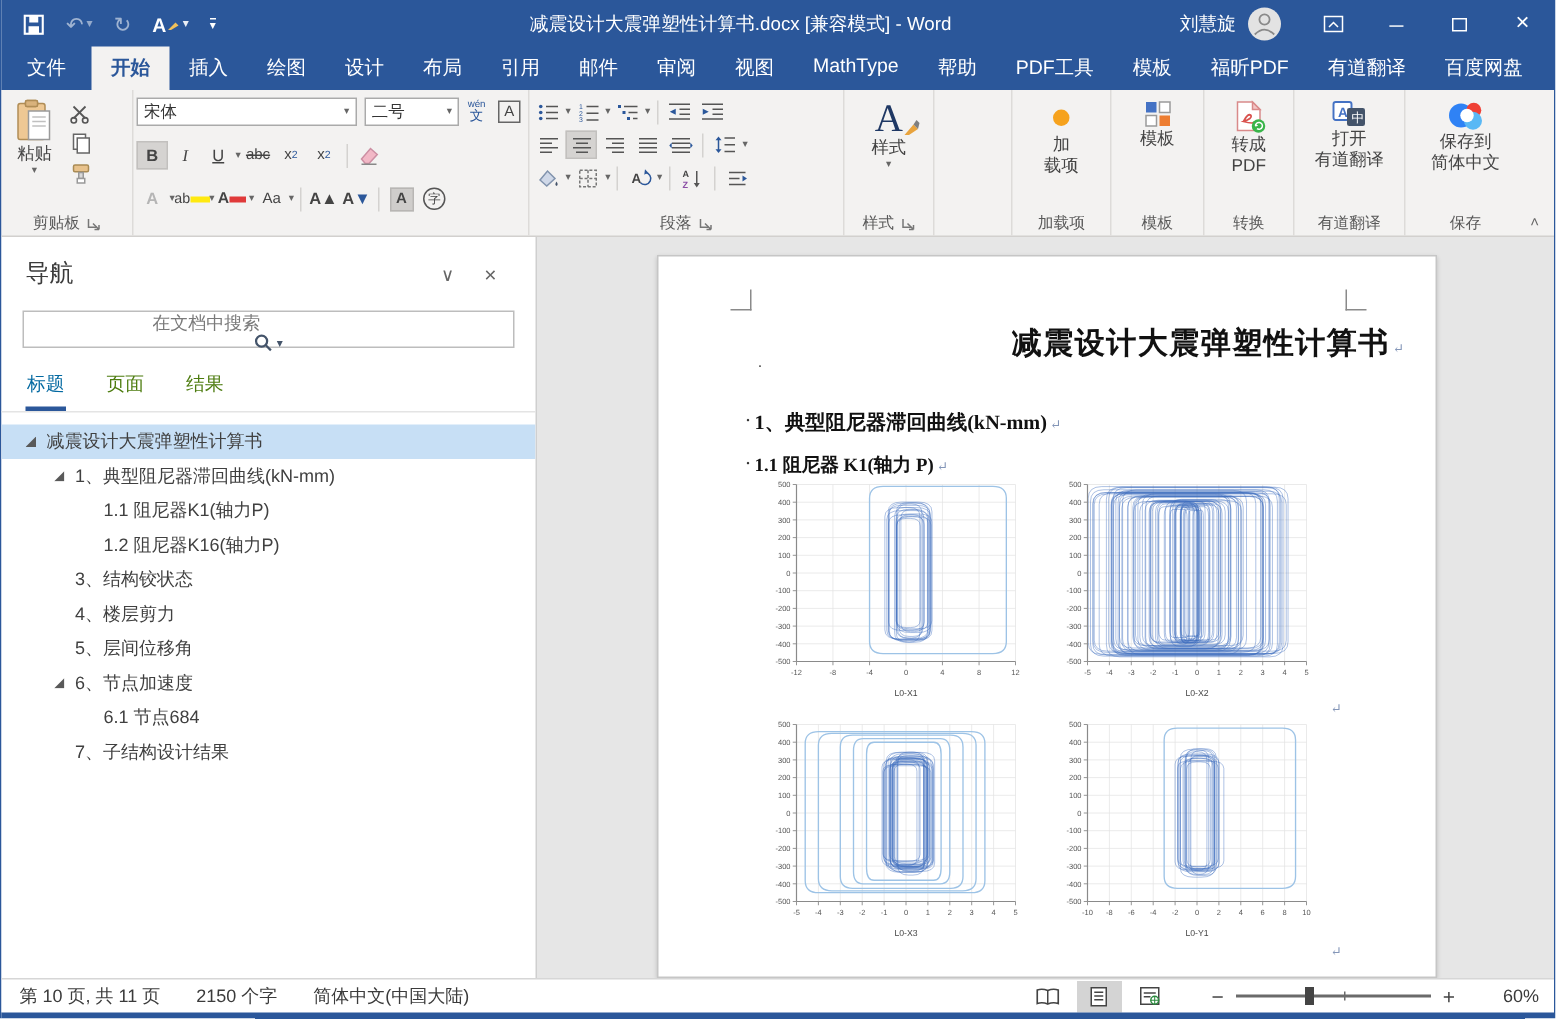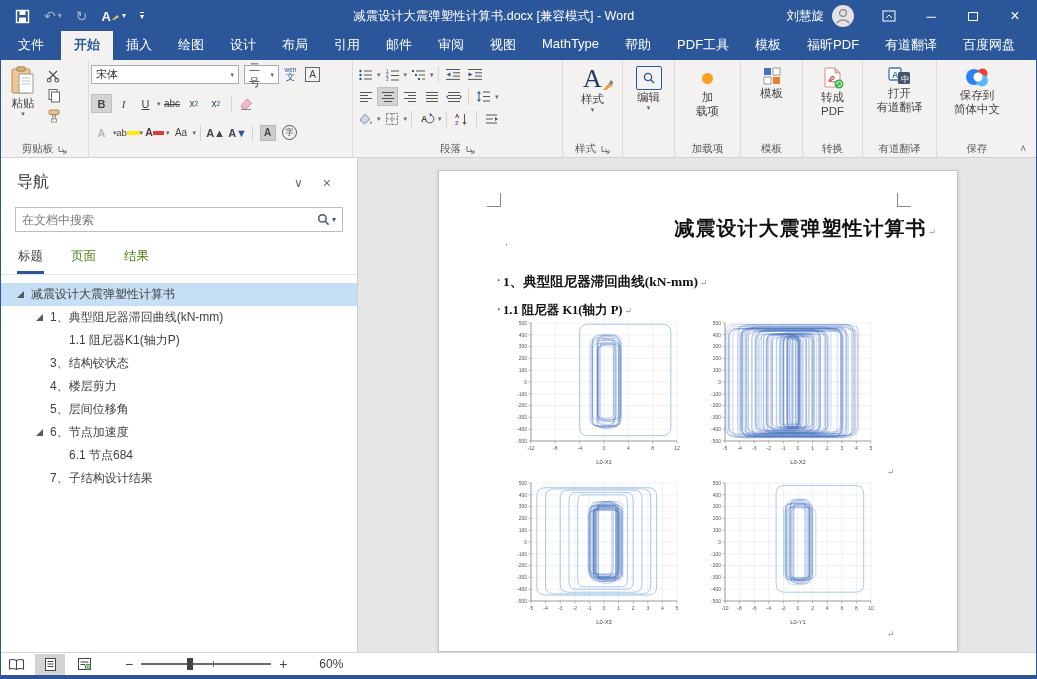--- a/index.html
+++ b/index.html
@@ -33,21 +33,21 @@
   .ribbon { height:98px; background:#f3f2f1; border-bottom:1px solid #d2d0ce; display:flex; flex:0 0 auto; position:relative; }
   .rgroup { display:flex; flex-direction:column; border-right:1px solid #dddbd9; padding:2px 2px 0; }
   .rbody { flex:1; display:flex; align-items:flex-start; }
   .glabel { height:17px; display:flex; align-items:center; justify-content:center; gap:4px; font-size:10.5px; color:#5a5a5a; }
   .bigbtn { display:flex; flex-direction:column; align-items:center; justify-content:flex-start; padding:4px 6px 0; font-size:11.5px; color:#444; text-align:center; line-height:1.25; cursor:default; }
   .dd { font-size:7px; color:#666; line-height:1; }
   .sic { width:21px; height:19px; display:flex; align-items:center; justify-content:center; font-size:11px; color:#444; border:1px solid transparent; }
   .sic.pressed { background:#d5d3d1; border-color:#c2c0be; }
   .frow { display:flex; align-items:center; height:21px; gap:1px; }
   .fontname { width:148px; height:19px; border:1px solid #aaa; background:#fff; font-size:11px; color:#333; display:flex; align-items:center; justify-content:space-between; padding:0 4px; }
-  .fontsize { width:35px; height:19px; border:1px solid #aaa; background:#fff; font-size:11px; color:#333; display:flex; align-items:center; justify-content:space-between; padding:0 4px; }
+  .fontsize { width:64px; height:19px; border:1px solid #aaa; background:#fff; font-size:11px; color:#333; display:flex; align-items:center; justify-content:space-between; padding:0 4px; }
   .vdiv { width:1px; height:16px; background:#d4d2d0; margin:0 3px; }
   .wen { display:flex; flex-direction:column; align-items:center; line-height:1; color:#2b579a; }
   .wen .p { font-size:6.5px; } .wen .h { font-size:9px; }
   .abord { width:15px; height:15px; border:1px solid #666; display:flex; align-items:center; justify-content:center; font-size:10px; color:#444; }
   .ul { text-decoration:underline; }
   .strike { text-decoration:line-through; font-size:10px; }
   .subsup { font-size:10px; } .subsup sub,.subsup sup { font-size:7px; color:#2b579a; }
   .fx { color:#b5b5b5; font-weight:bold; }
   .hlico { display:flex; flex-direction:row; line-height:1; align-items:center; }
   .hlico .t { font-size:9.5px; color:#444; } 
@@ -64,27 +64,27 @@
   .editbox { width:26px; height:24px; border:1.4px solid #2b579a; border-radius:2px; display:flex; align-items:center; justify-content:center; }
   .collapse { position:absolute; right:10px; bottom:3px; color:#666; font-size:10px; }
   .ric { display:inline-flex; align-items:center; justify-content:center; }
 
   
   .main { height:494px; display:flex; flex:0 0 auto; }
   .navpane { width:357px; background:#fff; border-right:1px solid #cfcfcf; display:flex; flex-direction:column; }
   .navhead { display:flex; align-items:center; padding:14px 16px 10px; }
   .navtitle { font-size:16px; color:#3b3b3b; flex:1; }
   .navhbtn { color:#666; font-size:12px; padding:0 10px; }
-  .navsearchwrap { margin:4px 14px 12px; height:25px; border:1px solid #bdbdbd; display:flex; align-items:center; background:#fff; }
+  .navsearchwrap { margin:4px 14px 12px; height:25px; border:1px solid #bdbdbd; display:flex; align-items:center; background:#fff;flex-direction:column; }
   .navsearch { flex:1; border:none; outline:none; font-size:12px; color:#333; padding:0 6px; font-family:inherit; }
   .navsearch::placeholder { color:#7a7a7a; }
   .navsearchbtn { display:flex; align-items:center; gap:2px; padding:0 6px; color:#44546a; font-size:8px; }
   .navtabs { display:flex; gap:26px; padding:0 16px; border-bottom:1px solid #e4e4e4; }
   .navtab { font-size:12.5px; color:#4d7c0f; padding:4px 1px 6px; border-bottom:3px solid transparent; }
-  .navtab.active { color:#404040; border-bottom-color:#2b579a; }
+  .navtab.active { color:#0369a1; border-bottom-color:#2b579a; }
   .navtree { padding:8px 0 0; font-size:12px; color:#404040; overflow:hidden; }
   .treerow { height:23px; display:flex; align-items:center; position:relative; cursor:default; }
   .treerow.sel { background:#c7dff5; }
   .tri { width:7px; height:7px; background:#595959; clip-path:polygon(100% 0,100% 100%,0 100%); position:absolute; }
   .treelabel { white-space:nowrap; }
 
   
   .docarea { flex:1; background:#e6e6e6; position:relative; overflow:hidden; }
   .page { position:absolute; left:80px; top:12px; width:520px; height:482px; background:#fff; border:1px solid #c6c6c6; box-shadow:0 1px 3px rgba(0,0,0,.18); }
   .crop { position:absolute; width:14px; height:14px; }
@@ -510,32 +510,20 @@
           <span class="ric launcher">
             <svg width="10" height="10" viewBox="0 0 10 10">
               <path d="M2 2 V7.5 H7.5" fill="none" stroke="#777"></path>
               <path d="M5 5 L9 9 M9 9 V6 M9 9 H6" fill="none" stroke="#777"></path>
             </svg>
           </span>
         </div>
     </div>
 
     <div class="rgroup" style="width:52px;">
-      <div class="rbody" style="justify-content:center;">
-        <div class="bigbtn">
-          <span class="editbox">
-              <svg width="14" height="14" viewBox="0 0 14 14">
-                <circle cx="6" cy="6" r="3.6" fill="none" stroke="#2b579a" stroke-width="1.3"></circle>
-                <line x1="8.8" y1="8.8" x2="12" y2="12" stroke="#2b579a" stroke-width="1.3"></line>
-              </svg>
-            </span>
-          <span>编辑</span>
-            <span class="dd">▾</span>
-        </div>
-      </div>
       <div class="glabel"></div>
     </div>
 
     <div class="rgroup" style="width:66px;">
       <div class="rbody" style="justify-content:center;">
         <div class="bigbtn">
           <span style="height:24px;display:flex;align-items:center;">
               <span style="width:11px;height:11px;border-radius:50%;background:#f6a21d;display:inline-block;"></span>
             </span>
           <span style="white-space:pre-line;">加
@@ -656,20 +644,23 @@
           <div class="treerow sel">
             <span class="tri" style="left: 16px;"></span>
             <span class="treelabel" style="padding-left: 30px;">减震设计大震弹塑性计算书</span>
           </div>
           <div class="treerow">
             <span class="tri" style="left: 35px;"></span>
             <span class="treelabel" style="padding-left: 49px;">1、典型阻尼器滞回曲线(kN-mm)</span>
           </div>
           <div class="treerow">
             <span class="treelabel" style="padding-left: 68px;">1.1 阻尼器K1(轴力P)</span>
+          </div>
+          <div class="treerow">
+            <span class="treelabel" style="padding-left: 68px;">1.2 阻尼器K16(轴力P)</span>
           </div>
           <div class="treerow">
             <span class="treelabel" style="padding-left: 49px;">3、结构铰状态</span>
           </div>
           <div class="treerow">
             <span class="treelabel" style="padding-left: 49px;">4、楼层剪力</span>
           </div>
           <div class="treerow">
             <span class="treelabel" style="padding-left: 49px;">5、层间位移角</span>
           </div>
@@ -1093,20 +1084,25 @@
               <text x="22" y="7.8" font-size="5" fill="#555" text-anchor="end">500</text>
               <text x="99" y="147" font-size="5.8" fill="#444" text-anchor="middle">L0-Y1</text>
             </svg></div>
         <span class="pmark abs" style="left:446px;top:296px;">↵</span>
         <span class="pmark abs" style="left:446px;top:458px;">↵</span>
       </div>
     </div>
   </div>
 
   <div class="statusbar">
+    <div class="sb-left">
+      <span>第 10 页, 共 11 页</span>
+      <span>2150 个字</span>
+      <span>简体中文(中国大陆)</span>
+    </div>
     <div class="sb-right">
       <span class="viewbtn ric">
           <svg width="17" height="13" viewBox="0 0 17 13">
             <path d="M1.5 2 Q5 0.8 8.5 2.4 Q12 0.8 15.5 2 V11 Q12 9.8 8.5 11.4 Q5 9.8 1.5 11 Z" fill="none" stroke="#444" stroke-width="1.1"></path>
             <line x1="8.5" y1="2.4" x2="8.5" y2="11.4" stroke="#444"></line>
           </svg>
         </span>
       <span class="viewbtn sel ric">
           <svg width="13" height="15" viewBox="0 0 13 15">
             <rect x="1.5" y="1.5" width="10" height="12" fill="#fff" stroke="#444"></rect>

